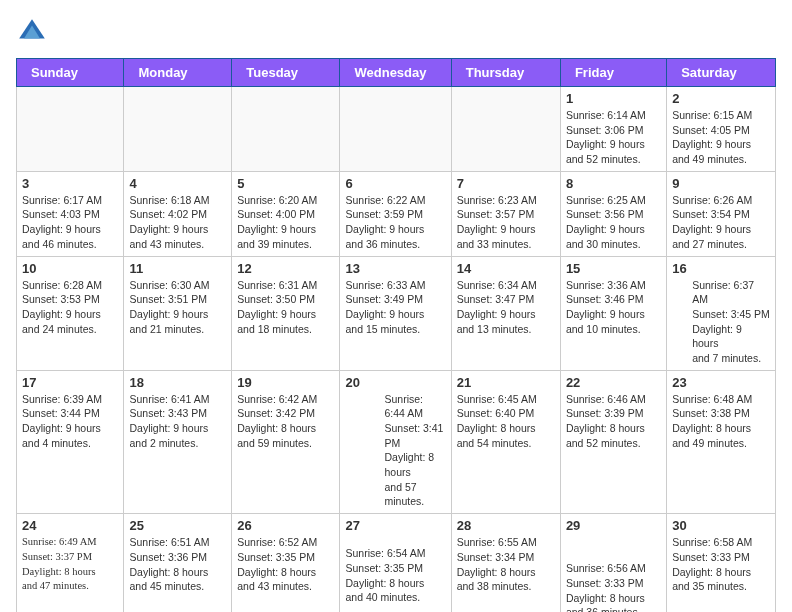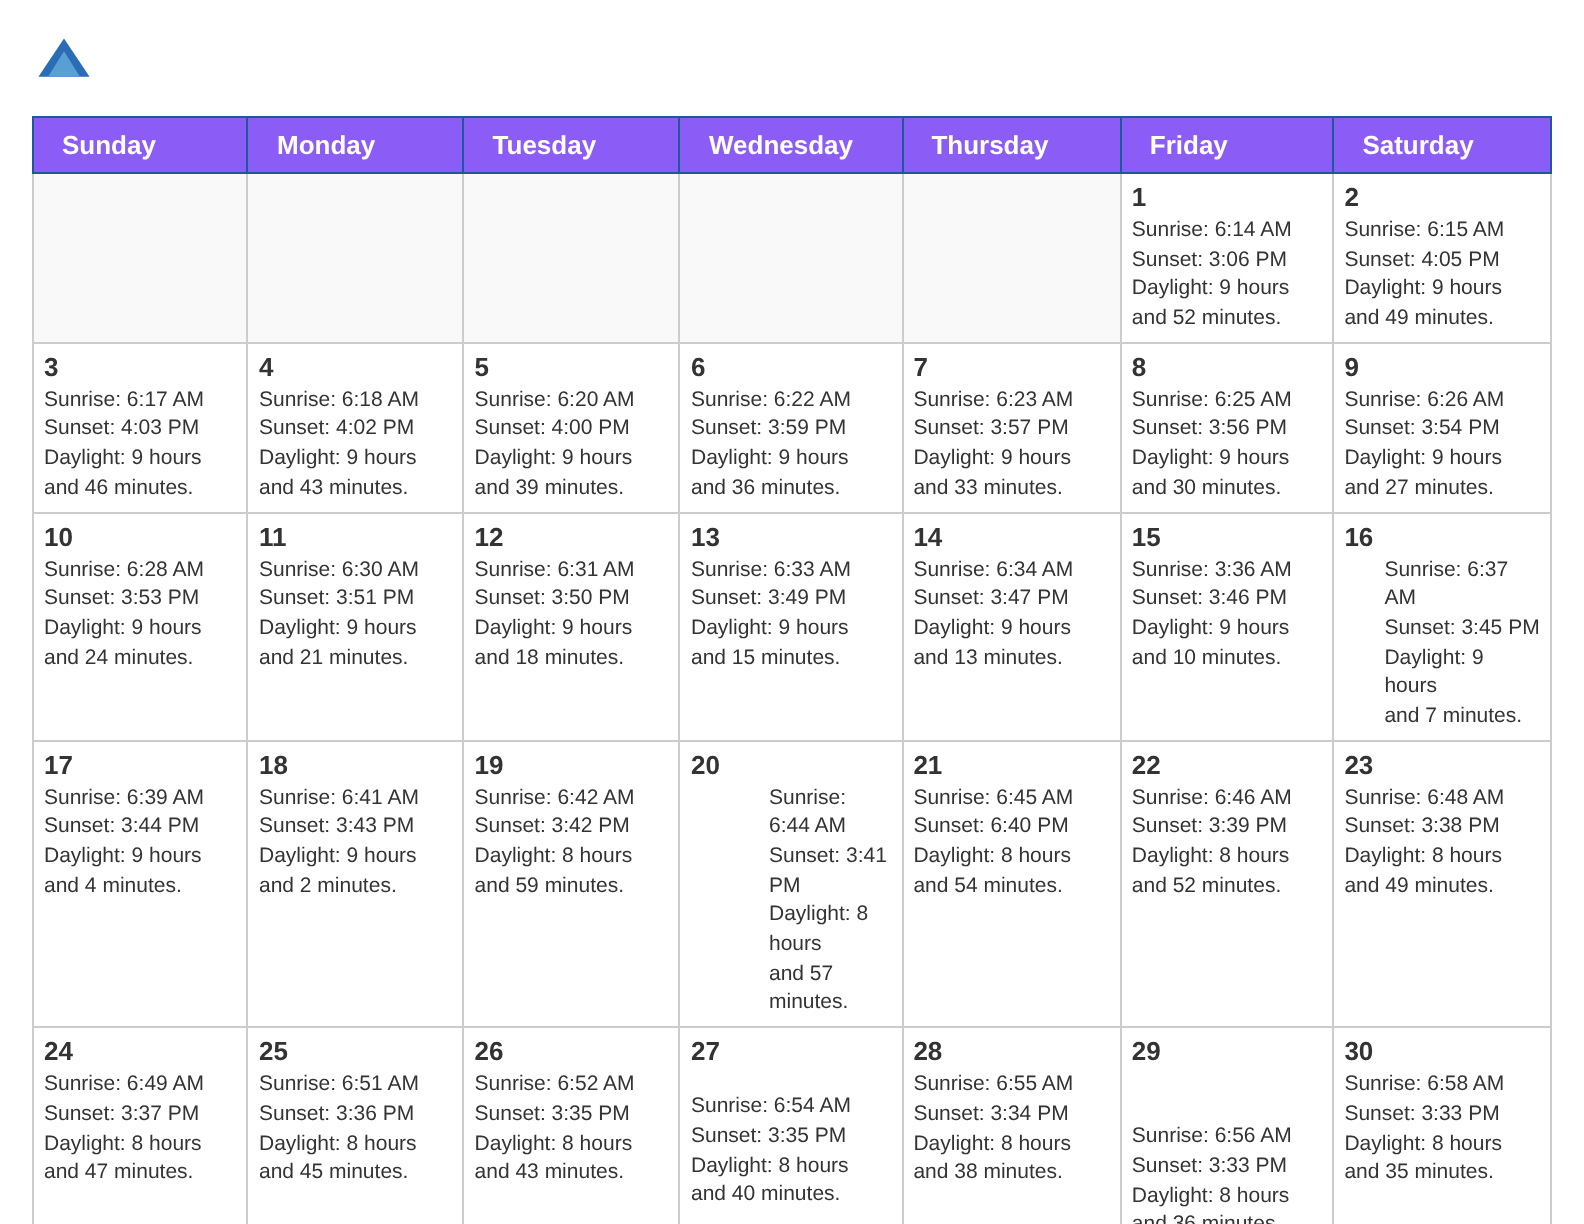--- a/index.html
+++ b/index.html
@@ -297,21 +297,21 @@
           <span class="day-num">23</span>
           <div class="day-info" style="white-space: pre-line;">Sunrise: 6:48 AM
 Sunset: 3:38 PM
 Daylight: 8 hours
 and 49 minutes.</div>
         </td>
       </tr>
       <tr class="week-row">
         <td>
           <span class="day-num">24</span>
-          <div class="day-info" style="white-space: pre-line;">Sunrise: 6:49 AM
+          <div class="day-info" style="white-space: pre-line; font-family: Liberation Serif, serif;">Sunrise: 6:49 AM
 Sunset: 3:37 PM
 Daylight: 8 hours
 and 47 minutes.</div>
         </td>
         <td>
           <span class="day-num">25</span>
           <div class="day-info" style="white-space: pre-line;">Sunrise: 6:51 AM
 Sunset: 3:36 PM
 Daylight: 8 hours
 and 45 minutes.</div>

